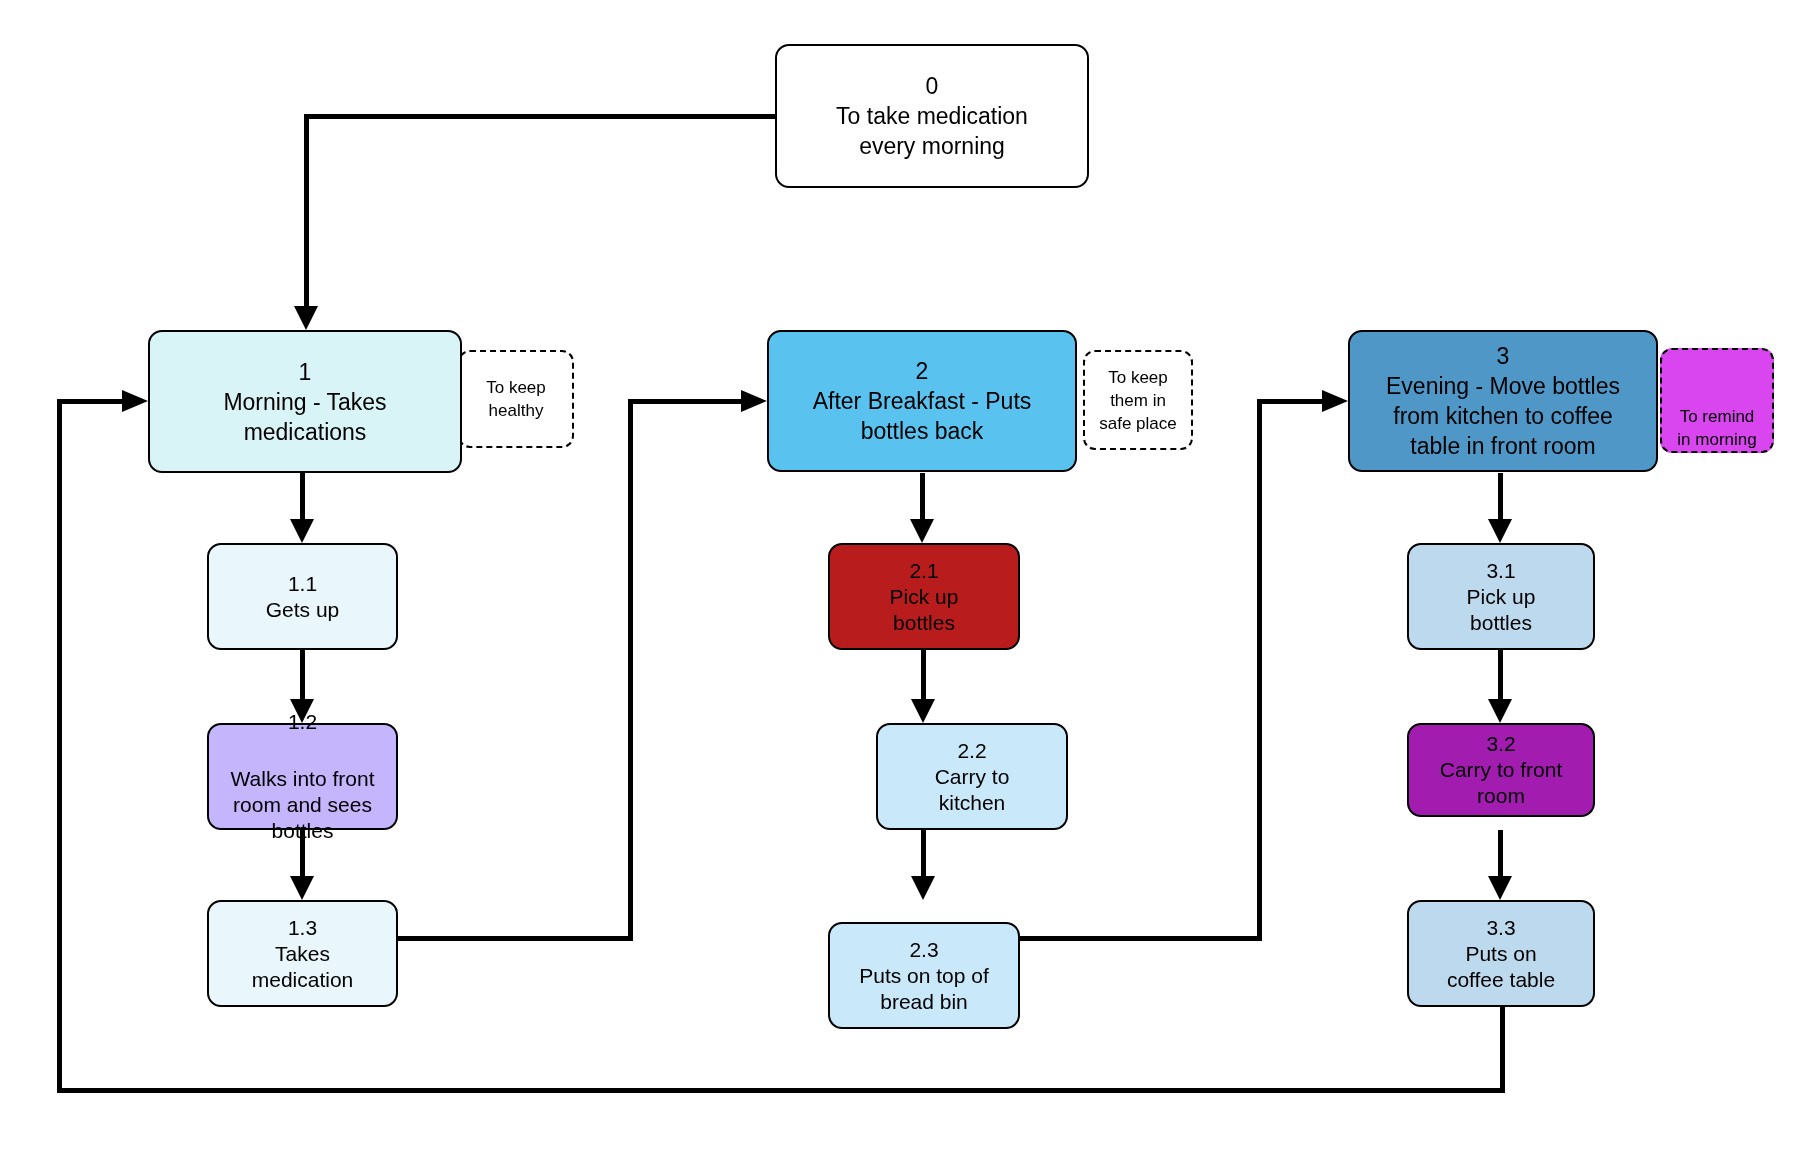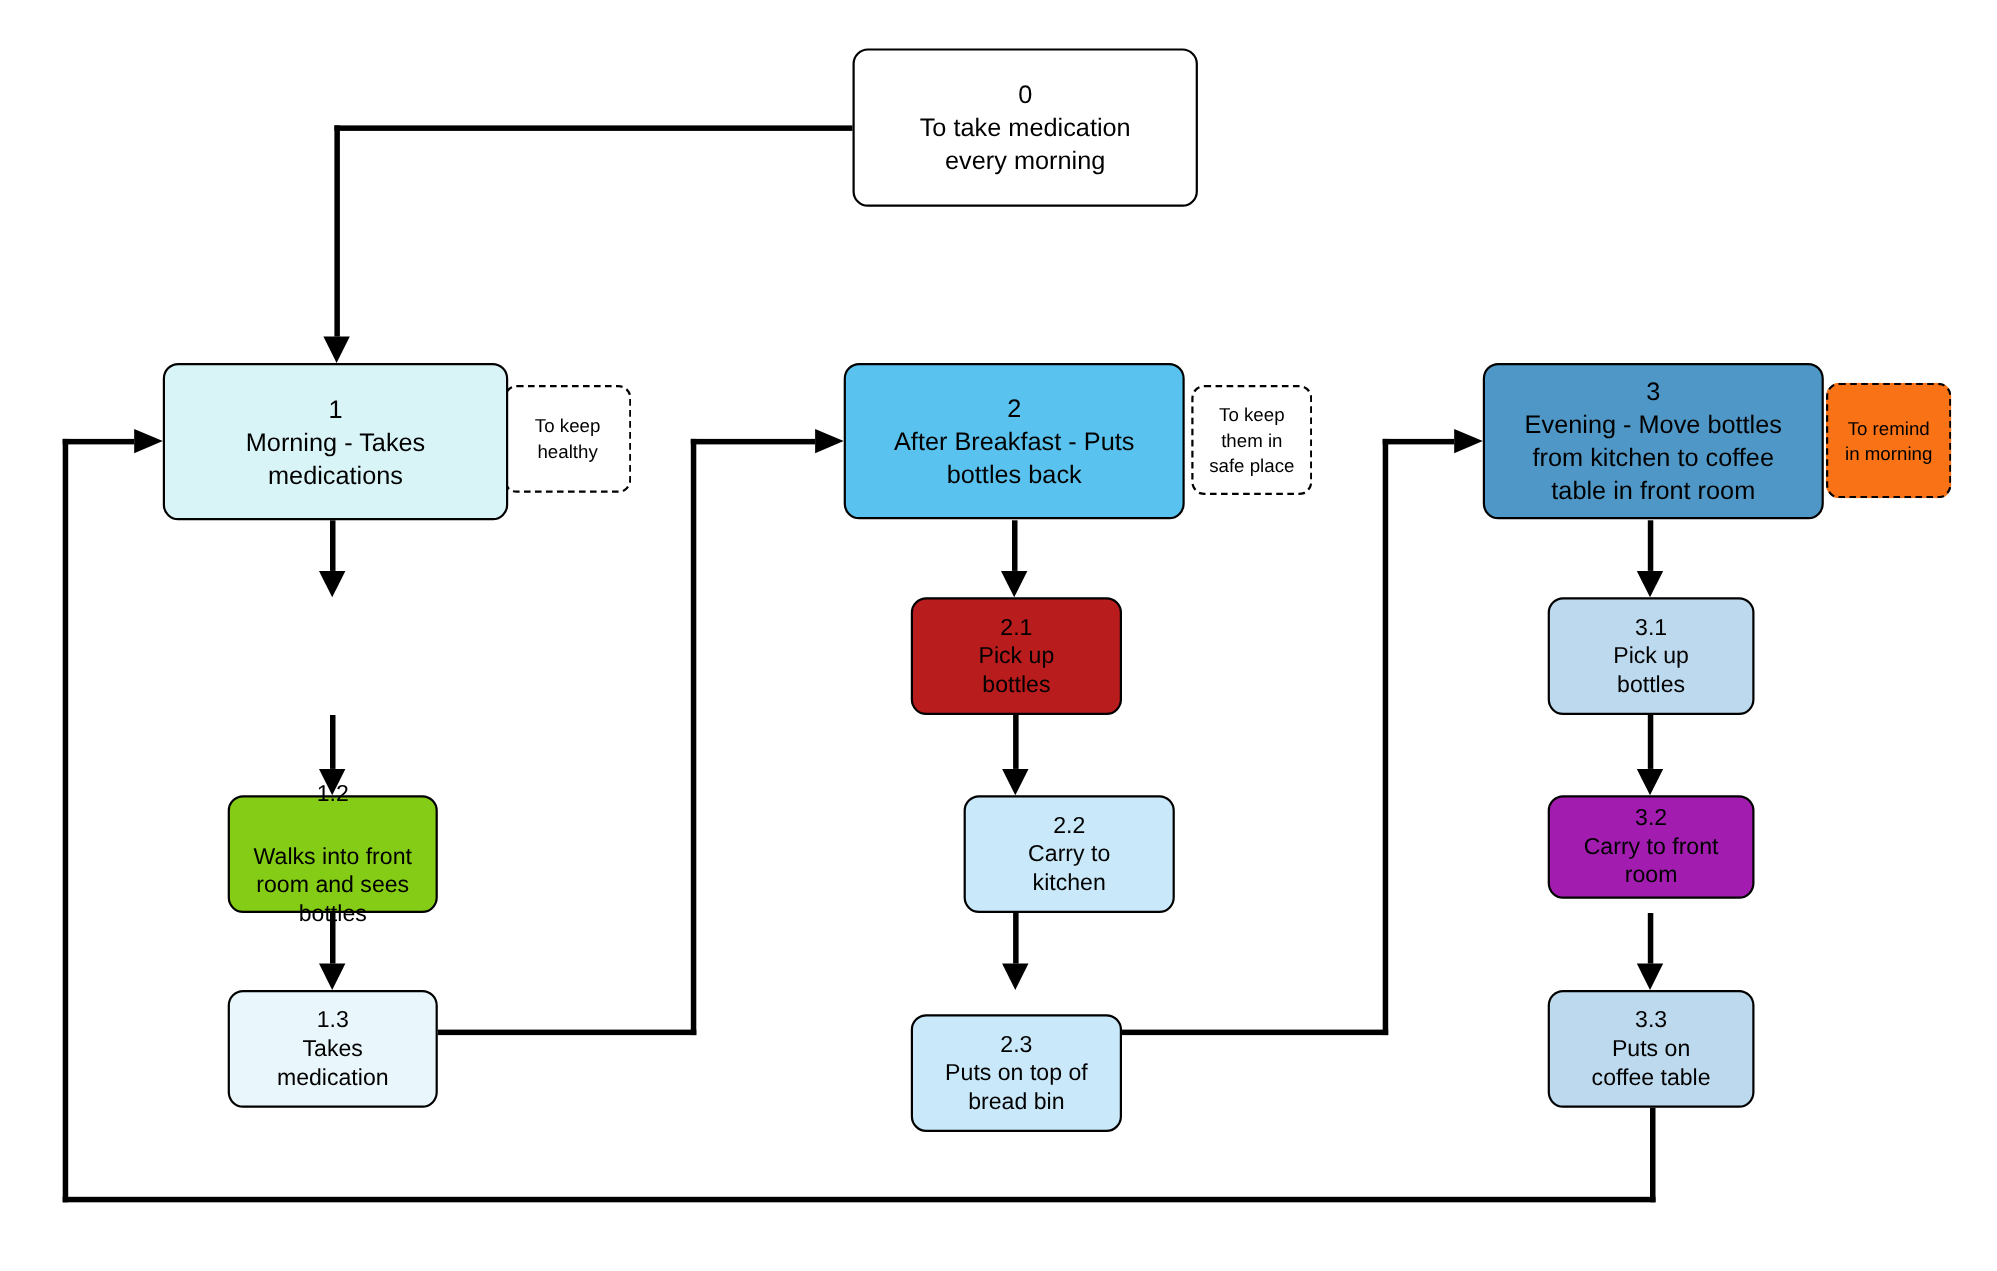--- a/index.html
+++ b/index.html
@@ -71,21 +71,21 @@
 
   <div class="note" style="left: 458px; top: 350px; width: 116px; height: 98px; background-color: rgb(255, 255, 255);">
     <span>To keep
 healthy</span>
   </div>
   <div class="note" style="left: 1083px; top: 350px; width: 110px; height: 100px; background-color: rgb(255, 255, 255);">
     <span>To keep
 them in
 safe place</span>
   </div>
-  <div class="note" style="left: 1660px; top: 348px; width: 114px; height: 105px; background-color: #f97316;">
+  <div class="note" style="left: 1660px; top: 348px; width: 114px; height: 105px; background-color: #d946ef; align-items: flex-end;">
     <span>To remind
 in morning</span>
   </div>
 
   <div class="box rootbox" style="left: 775px; top: 44px; width: 314px; height: 144px; background-color: rgb(255, 255, 255);">
     <div class="num">0</div>
     <div class="lbl">To take medication
 every morning</div>
   </div>
 
@@ -99,21 +99,25 @@
     <div class="lbl">After Breakfast - Puts
 bottles back</div>
   </div>
   <div class="box header" style="left: 1348px; top: 330px; width: 310px; height: 142px; background-color: rgb(78, 151, 198);">
     <div class="num">3</div>
     <div class="lbl">Evening - Move bottles
 from kitchen to coffee
 table in front room</div>
   </div>
 
-  <div class="box step" style="left: 207px; top: 723px; width: 191px; height: 107px; background-color: #84cc16; gap: 31px;">
+  <div class="box step" style="left: 207px; top: 543px; width: 191px; height: 107px; background-color: rgb(233, 246, 251);">
+    <div class="num">1.1</div>
+    <div class="lbl">Gets up</div>
+  </div>
+  <div class="box step" style="left: 207px; top: 723px; width: 191px; height: 107px; background-color: #c4b5fd; gap: 31px;">
     <div class="num">1.2</div>
     <div class="lbl">Walks into front
 room and sees
 bottles</div>
   </div>
   <div class="box step" style="left: 207px; top: 900px; width: 191px; height: 107px; background-color: rgb(233, 246, 251);">
     <div class="num">1.3</div>
     <div class="lbl">Takes
 medication</div>
   </div>

